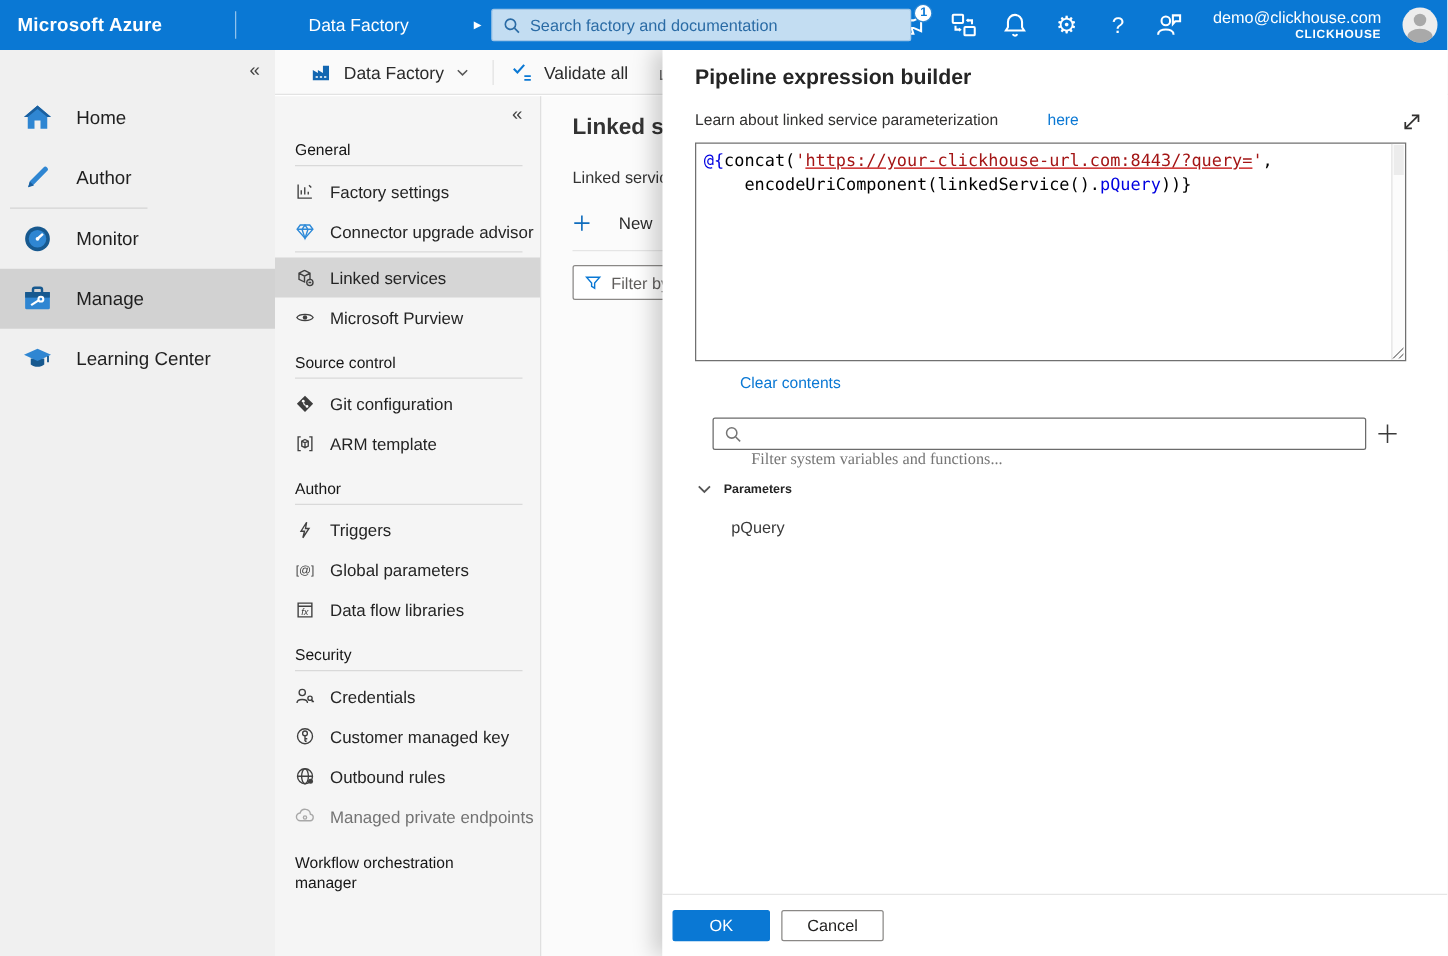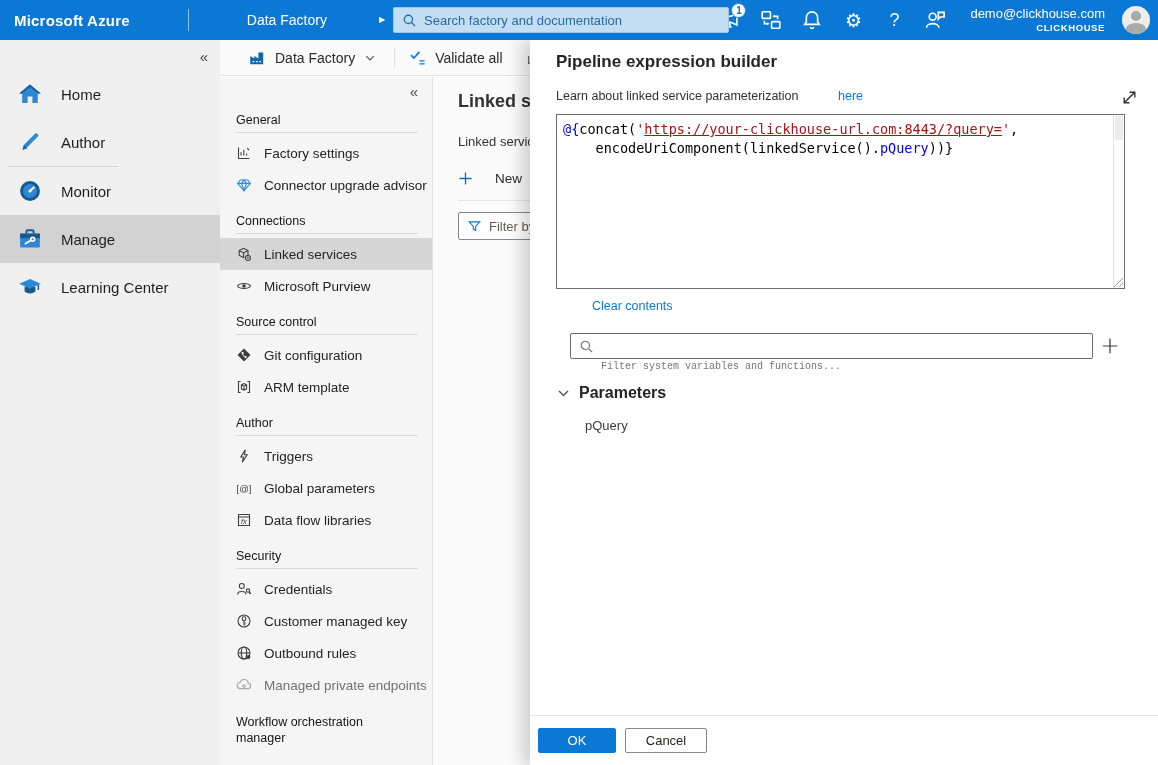--- a/index.html
+++ b/index.html
@@ -111,26 +111,26 @@
     border-left:1px solid #e2e2e2; background:#fcfcfc; cursor:pointer; }
   .ed-thumb { position:absolute; top:1px; left:1px; right:1px; height:24px; background:#ececec; }
   .ed-grip { position:absolute; right:1px; bottom:1px; width:12px; height:12px;
     background:repeating-linear-gradient(135deg,#9a9a9a 0 1px,transparent 1px 3.4px);
     clip-path:polygon(100% 0,100% 100%,0 100%); cursor:nwse-resize; }
   .clear-link { display:inline-block; margin:10px 0 0 26px; font-size:12.5px; }
   .fn-filter-row { display:flex; align-items:center; margin:19px 37px 0 40px; gap:6px; }
   .fn-filter { flex:1; height:26px; border:1px solid #6b6b6b; border-radius:2px;
     background:#fff; display:flex; align-items:center; gap:7px; padding:0 8px; }
   .fn-filter input { flex:1; border:none; outline:none; background:transparent;
-    font-family:Liberation Mono, monospace; font-size:10px; color:#444;margin-top:40px; }
+    font-family:Liberation Serif, serif; font-size:13px; color:#444;margin-top:40px; }
   .fn-filter input::placeholder { color:#757575; opacity:1; }
   .fn-add { width:22px; height:22px; display:flex; align-items:center;
     justify-content:center; cursor:pointer; }
   .params-row { margin:25px 0 0 27px; display:flex; align-items:center; gap:9px; cursor:pointer; }
-  .params-label { font-size:16px; font-weight:700; color:#242424; }
+  .params-label { font-size:10px; font-weight:700; color:#242424; }
   .param-item { margin:16px 0 0 55px; font-size:13px; color:#3b3b3b; cursor:pointer; }
   .panel-footer { position:absolute; left:0; right:0; bottom:0; height:50px;
     border-top:1px solid #e6e6e6; background:#fff; display:flex; align-items:center;
     gap:9px; padding-left:8px; }
   .btn-ok { width:78px; height:25px; background:#0a78d4; color:#fff; border:1px solid #0a78d4;
     border-radius:2px; font-family:"Liberation Sans",sans-serif; font-size:13px; cursor:pointer; }
   .btn-cancel { width:82px; height:25px; background:#fff; color:#201f1e; border:1px solid #8a8886;
     border-radius:2px; font-family:"Liberation Sans",sans-serif; font-size:13px; cursor:pointer; }
 </style>
 </head>
@@ -288,21 +288,20 @@
     <span>Factory settings</span>
   </div>
   <div class="nav-item">
     <svg width="16" height="16" viewBox="0 0 16 16" fill="none" stroke="#2e8ad8" stroke-width="1.1">
       <path d="M4.2 3 H11.8 L14.3 6.4 8 13.6 1.7 6.4 Z"></path>
       <path d="M1.7 6.4 H14.3 M8 13.6 L5.6 6.4 8 3 10.4 6.4 Z"></path>
     </svg>
     <span>Connector upgrade advisor</span>
   </div>
 
-  <div class="sec-title">Connections</div>
   <div class="sec-rule"></div>
   <div class="nav-item selected">
     <svg width="16" height="16" viewBox="0 0 16 16" fill="none" stroke="#404040" stroke-width="1.1">
       <path d="M7.6 2.3 12 4.5 V9.4 L10.6 10.1 M7.6 2.3 3.2 4.5 V9.4 L7.6 11.6 V7 M3.2 4.5 7.6 6.9 12 4.5"></path>
       <circle cx="11.9" cy="12" r="2.5"></circle>
       <path d="M10.8 12 h2.2"></path>
     </svg>
     <span>Linked services</span>
   </div>
   <div class="nav-item">

